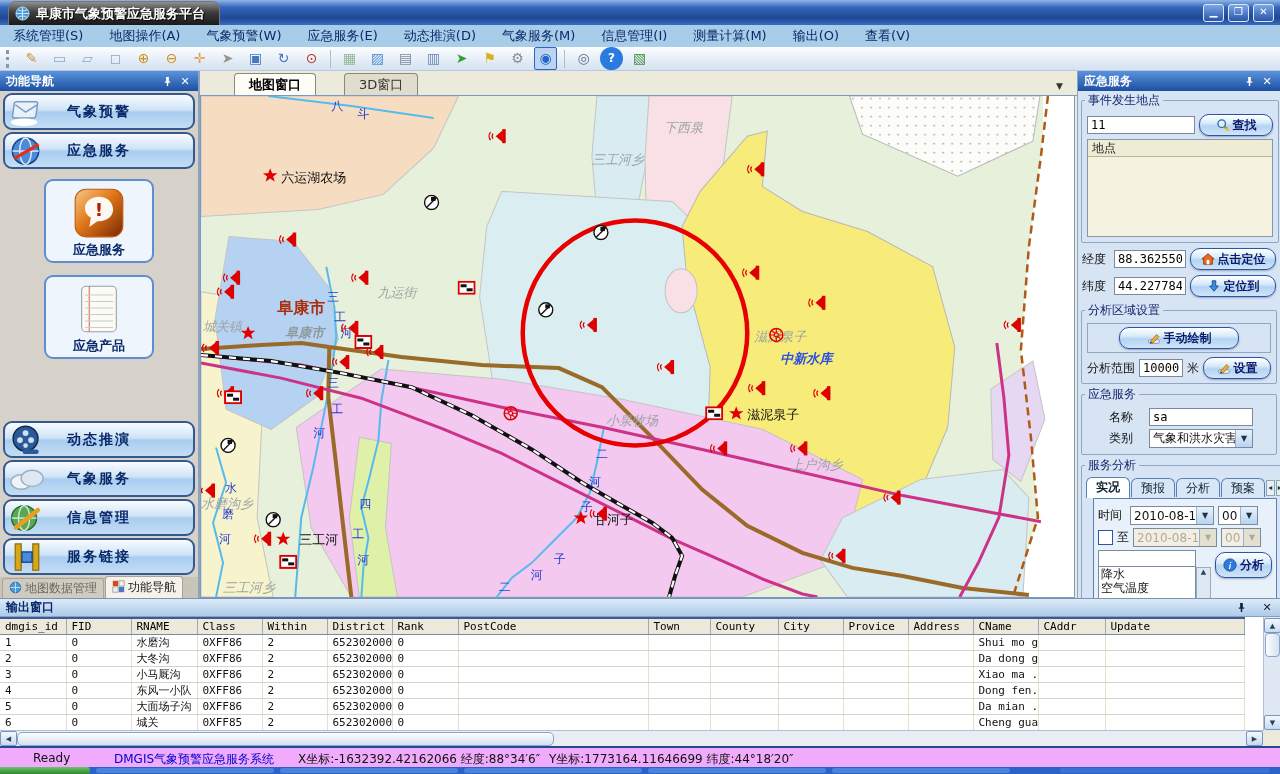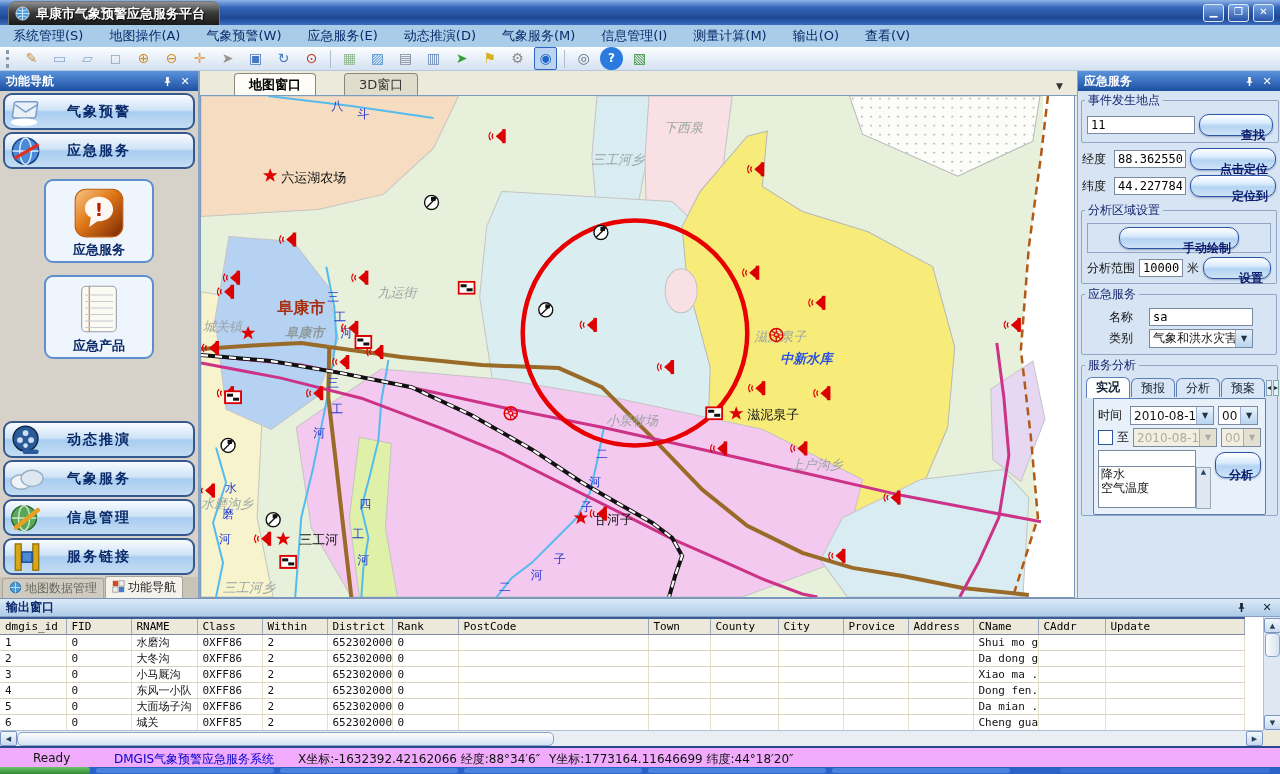--- a/index.html
+++ b/index.html
@@ -83,24 +83,24 @@
   
   .rightpanel{position:absolute;left:1077px;top:0;width:203px;height:527px;background:#d6e4f4;
     border-left:1px solid #8ba2c0;box-sizing:border-box;display:flex;flex-direction:column;overflow:hidden;}
   .rp-body{flex:1;overflow:hidden;}
   fieldset{border:1px solid #93a5c4;border-radius:2px;margin:1px 3px 2px;padding:2px 3px 3px;}
   legend{color:#16246e;font-size:12px;padding:0 3px;}
   .row{display:flex;align-items:center;gap:4px;margin:3px 2px;}
   .row label{font-size:12px;color:#111;}
   input.tf{height:18px;border:1px solid #7a8aa0;font-size:12px;padding:0 3px;
     font-family:"DejaVu Sans Mono","Liberation Mono",monospace;box-sizing:border-box;background:#fff;}
-  .xpbtn{display:inline-flex;align-items:flex-end;justify-content:center;gap:20px;border-radius:10px;
+  .xpbtn{display:inline-flex;align-items:center;justify-content:center;gap:3px;border-radius:10px;
     border:1px solid #2c55a5;background:linear-gradient(180deg,#ffffff,#d9ebfc 40%,#b4d3f2 55%,#cfe4f8);
     font-size:12px;color:#0a1a6a;font-weight:bold;padding:0 7px;height:22px;cursor:pointer;
-    box-shadow:0 1px 2px rgba(20,40,90,.35);white-space:nowrap;flex-direction:column;}
+    box-shadow:0 1px 2px rgba(20,40,90,.35);white-space:nowrap;}
   .xpbtn svg{width:14px;height:14px;}
   .loclist{height:96px;margin:2px;background:#f5f2df;border:1px solid #8a96aa;}
   .loclist-h{height:16px;line-height:16px;padding:0 4px;background:#efecd6;
     border-bottom:1px solid #b8b4a0;font-size:12px;color:#222;}
   .combo{display:flex;align-items:center;border:1px solid #7a8aa0;background:#fff;height:19px;box-sizing:border-box;}
   .combo .cval{flex:1;padding:0 3px;font-size:12px;color:#111;overflow:hidden;white-space:nowrap;}
   .combo .cbtn{width:16px;height:100%;background:linear-gradient(180deg,#e8f2fc,#b8d4f0);
     border-left:1px solid #9ab0cc;font-size:8px;display:flex;align-items:center;justify-content:center;color:#234;}
   .combo.disabled{background:#f2efe2;}
   .combo.disabled .cval{color:#b0ab98;}
@@ -510,20 +510,23 @@
             <input class="tf" style="width: 108px;" value="11">
             <button class="xpbtn" style="width:74px">
               <svg viewBox="0 0 16 16">
                   <circle cx="6.5" cy="6.5" r="4.3" fill="#dff0fa" stroke="#2a6ab0" stroke-width="1.5"></circle>
                   <line x1="10" y1="10" x2="13.5" y2="13.5" stroke="#b8860b" stroke-width="2.4"></line>
                   <circle cx="13" cy="13" r="1.8" fill="#f0c020"></circle>
                 </svg>
               <span>查找</span>
             </button>
           </div>
+          <div class="loclist">
+            <div class="loclist-h">地点</div>
+          </div>
         </fieldset>
         <div class="row" style="margin:5px 4px;">
           <label style="width:28px">经度</label>
           <input class="tf" style="width: 72px;" value="88.36255063">
           <button class="xpbtn" style="flex:1">
             <svg viewBox="0 0 16 16">
                 <path d="M8 2 L15 8 H13 V14 H3 V8 H1 Z" fill="#e86820" stroke="#8a3808"></path>
                 <rect x="6.5" y="9" width="3" height="5" fill="#fff"></rect>
               </svg>
             <span>点击定位</span>

